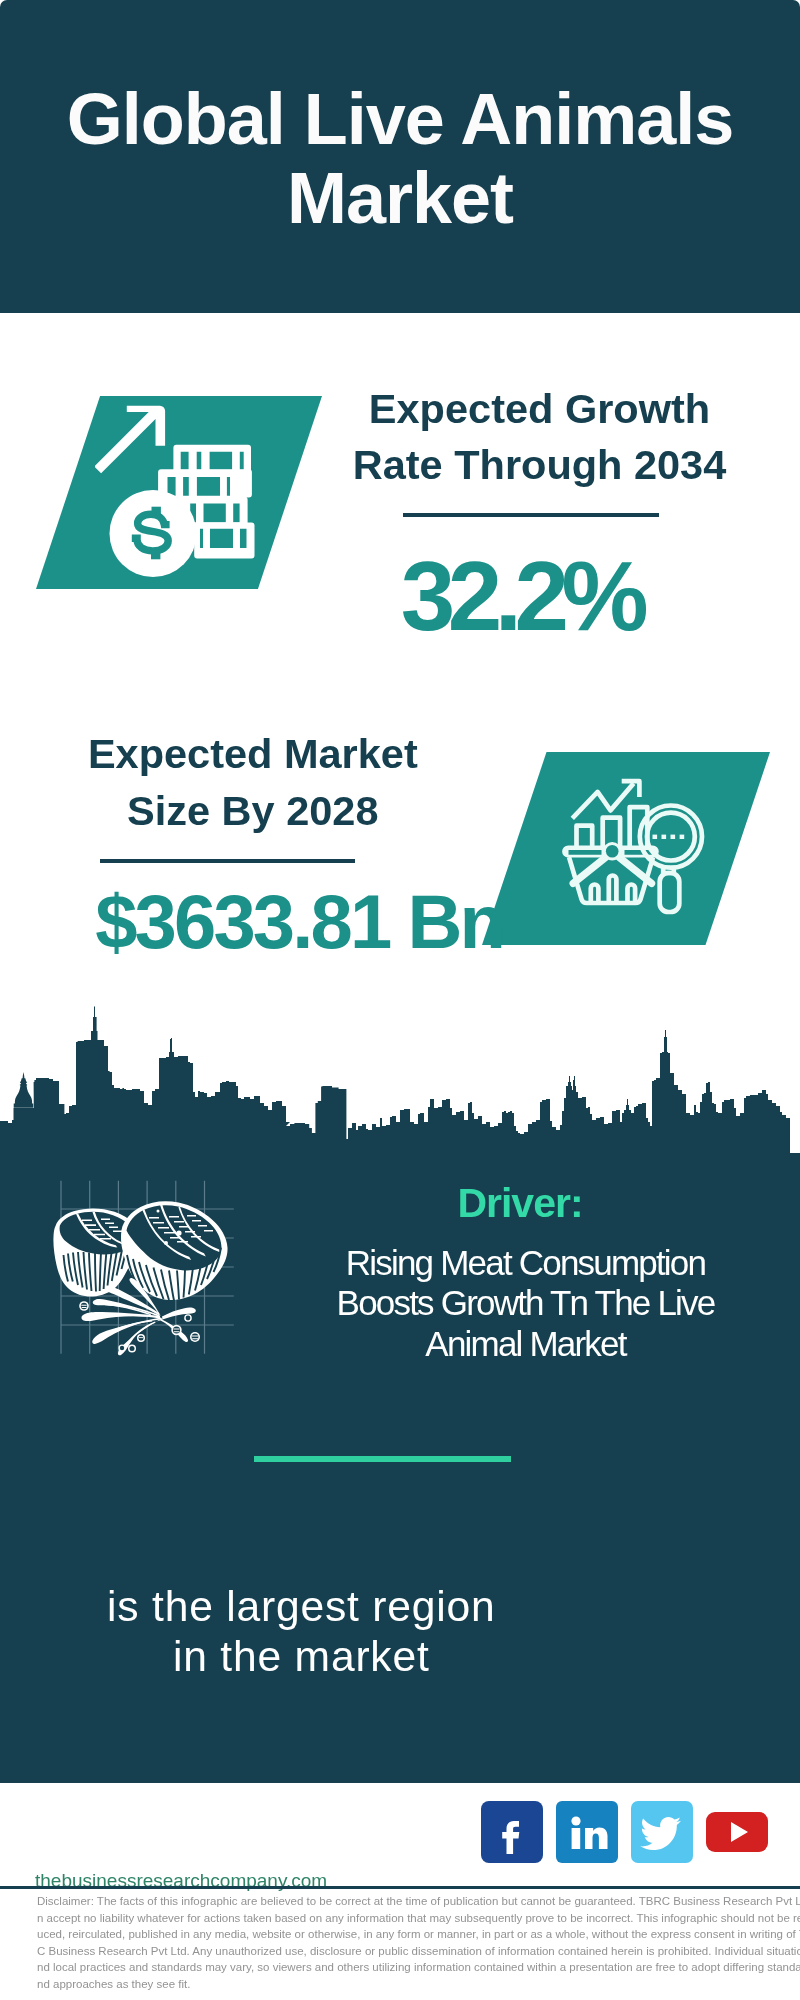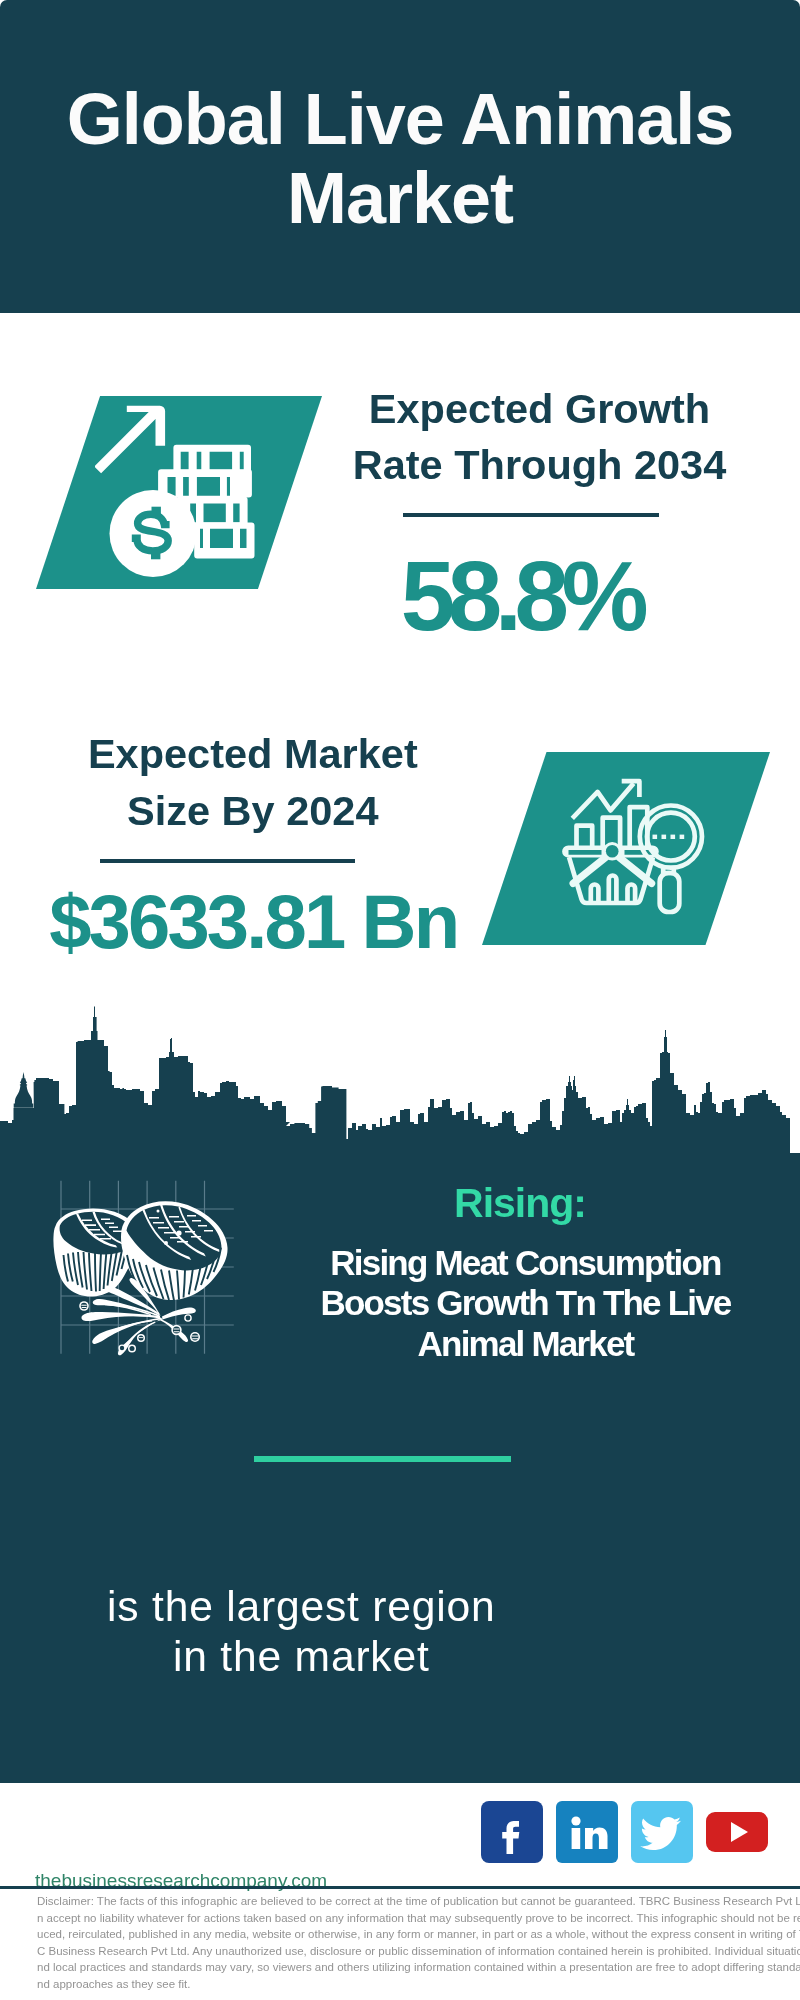--- a/index.html
+++ b/index.html
@@ -56,21 +56,21 @@
     position:absolute; left:80.3px; top:726.4px; width:345px;
     text-align:center; color:#16404F;
     font-size:41.5px; font-weight:bold; line-height:56.3px;
   }
   .stat2-rule {
     position:absolute; left:99.9px; top:858.9px; width:255.5px; height:4px;
     background:#16404F;
   }
   .stat2-value {
     position:absolute; left:3.2px; top:877.9px; width:500px;
-    text-align:center; color:#1C918A;
+    text-align:right; color:#1C918A;
     font-size:76px; font-weight:bold; line-height:88px;
     letter-spacing:-2.85px;
   }
 
   
   .dark-body {
     position:absolute; left:0; top:1153px; width:800px; height:627px;
     background:#16404F;
   }
   .skyline { position:absolute; left:0; top:1005px; width:800px; height:156px; display:block; }
@@ -79,21 +79,21 @@
 
   .driver-label {
     position:absolute; left:295px; top:1182.3px; width:450px;
     text-align:center; color:#33D9A6;
     font-size:41px; font-weight:bold; line-height:42px;
     letter-spacing:-1px;
   }
   .driver-text {
     position:absolute; left:318px; top:1242.7px; width:415px;
     text-align:center; color:#ffffff;
-    font-size:35px; font-weight:bold; line-height:40.5px;
+    font-size:35px; font-weight:normal; line-height:40.5px;
     letter-spacing:-1.8px;
   }
   .mid-rule {
     position:absolute; left:253.9px; top:1456px; width:257.3px; height:6.2px;
     background:#2FCFA0;
   }
   .region-name {
     position:absolute; left:65.3px; top:1539.4px; width:470px;
     text-align:center; color:#33D9A6;
     font-size:42.3px; font-weight:bold; line-height:48px;
@@ -164,21 +164,21 @@
       <circle cx="58" cy="133.5" r="43.5"></circle>
     </g>
     <g fill="none" stroke="#1C918A" stroke-width="7.4" stroke-linecap="butt">
       <path d="M74.6 124.6 h-5.3 c-1.1 -6.3 -6.5 -10.3 -13.4 -10.3 -7.6 0 -13.3 3.9 -13.3 9.2 0 11.4 30.6 4.4 30.6 17.3 0 5.9 -6.5 10.1 -15.4 10.1 -9.3 0 -15.7 -4.6 -15.7 -11.1 v-1.5 h-5.3"></path>
     </g>
     <rect x="56.5" y="106.7" width="9.4" height="9.5" fill="#1C918A"></rect>
     <rect x="56" y="149.3" width="9.4" height="10" fill="#1C918A"></rect>
   </svg>
   <div class="stat1-title">Expected Growth Rate Through 2034</div>
   <div class="stat1-rule"></div>
-  <div class="stat1-value">58.8%</div>
+  <div class="stat1-value">32.2%</div>
 
   <div class="para para-2"></div>
   <svg class="icon-chart" viewBox="0 0 170 172">
     <g fill="none" stroke="#eafaf7" stroke-width="4.7" stroke-linejoin="round" stroke-linecap="butt">
 
       <path d="M21.3 56.3 L46.6 29.9 L59.5 48.4 L82.6 21.4"></path>
       <path d="M70.7 19.2 h17.7 v15.7"></path>
 
       <path d="M25.5 86.5 v-22.8 h15.7 v22.8"></path>
       <path d="M51.7 86.5 v-30.8 h17.4 v30.8"></path>
@@ -208,21 +208,21 @@
     </g>
     <g fill="#eafaf7">
       <rect x="101.5" y="72.6" width="4.6" height="4.4"></rect>
       <rect x="110.5" y="72.6" width="4.6" height="4.4"></rect>
       <rect x="119.5" y="72.6" width="4.6" height="4.4"></rect>
       <rect x="128.6" y="72.6" width="4.6" height="4.4"></rect>
       <circle cx="61.2" cy="89.2" r="9.2"></circle>
     </g>
     <circle cx="61.2" cy="89.2" r="6.3" fill="#1C918A"></circle>
   </svg>
-  <div class="stat2-title">Expected Market Size By 2024</div>
+  <div class="stat2-title">Expected Market Size By 2028</div>
   <div class="stat2-rule"></div>
   <div class="stat2-value">$3633.81 Bn</div>
 
   <div class="dark-body"></div>
   <svg class="skyline" viewBox="0 0 800 156" preserveAspectRatio="none">
     <path fill="#16404F" d="M0,156 L0,116 L8,116 L8,118 L12,118 L12,115 L13.5,115 L13.5,103 L33.8,103 L33.6,77 L34.4,77 L34.4,75 L36,75 L36,73 L49,73 L49,74 L53,74 L53,76 L59,76 L59,100 L59,99 L64.4,99 L64.4,109 L66,109 L66,108 L69,108 L69,101 L72,101 L72,100 L76,100 L76,37 L77.6,37 L77.6,36 L84,36 L84,35 L91,35 L91,26 L93,26 L93,12 L94,12 L94,1.6 L95,1.6 L95,12 L96.6,12 L96.6,26 L97.5,26 L97.5,35 L104,35 L104,41 L108,41 L108,66 L109.6,66 L109.6,67 L112,67 L112,80 L114,80 L114,83 L120,83 L120,84 L122.4,84 L122.4,83 L124,83 L124,84 L126,84 L126,85 L132,85 L132,84 L140,84 L140,86 L144,86 L144,98 L148,98 L148,100 L152,100 L152,86 L155,86 L155,84 L159,84 L159,53 L166,53 L166,52 L169,52 L169,47 L170,47 L170,34 L171,34 L171,33 L172,33 L172,47 L174,47 L174,52 L178,52 L178,51 L188,51 L188,57 L190,57 L190,58 L193,58 L193,87 L195,87 L195,92 L198,92 L198,86 L200,86 L200,87 L204,87 L204,88 L207,88 L207,92 L211,92 L211,91 L215,91 L215,87 L220,87 L220,78 L222,78 L222,77 L226,77 L226,76 L229,76 L229,77 L236,77 L236,81 L238,81 L238,93 L241,93 L241,94 L244,94 L244,92 L250,92 L250,94 L254,94 L254,91 L260,91 L260,98 L264,98 L264,101 L268,101 L268,105 L272,105 L272,97 L276,97 L276,96 L282,96 L282,101 L286,101 L286,117 L290,117 L286,121 L290,121 L290,119 L294.4,119 L294.4,118 L305,118 L305,119 L309.2,119 L309.2,123 L311.9,123 L311.9,128 L315.4,128 L315.4,98 L317.8,98 L317.8,96 L321.1,96 L321.1,81.5 L322.4,81.5 L322.4,81 L332,81 L332,82.5 L338.6,82.5 L338.6,84 L346.4,84 L346.4,134 L348,134 L348,121 L348,123 L352,123 L352,118 L356,118 L356,125 L358,125 L358,121 L362,121 L362,119 L366,119 L366,124 L368,124 L368,125 L372,125 L372,119 L376,119 L376,122 L380,122 L380,113 L382,113 L382,121 L386,121 L386,120 L390,120 L390,112 L392,112 L392,111 L396,111 L396,117 L400,117 L400,105 L404,105 L404,104 L410,104 L410,117 L414,117 L414,119 L418,119 L418,109 L420,109 L420,108 L424,108 L424,117 L428,117 L428,102 L430,102 L430,94 L434,94 L434,103 L438,103 L438,102 L442,102 L442,95 L446,95 L446,94 L450,94 L450,103 L452,103 L452,110 L456,110 L456,107 L460,107 L460,106 L464,106 L464,115 L468,115 L468,98 L470,98 L470,97 L472,97 L472,108 L474,108 L474,114 L478,114 L478,111 L482,111 L482,119 L486,119 L486,117 L490,117 L490,122 L494,122 L494,121 L498,121 L498,118 L502,118 L502,107 L504,107 L504,106 L506,106 L506,108 L508,108 L508,107 L510,107 L510,106 L512,106 L512,108 L514,108 L514,121 L516,121 L516,126 L518,126 L518,128 L520,128 L520,129 L524,129 L524,127 L528,127 L528,119 L532,119 L532,117 L536,117 L536,115 L540,115 L540,97 L542,97 L542,95 L546,95 L546,94 L550,94 L550,116 L552,116 L552,122 L556,122 L556,125 L560,125 L560,120 L562,120 L562,106 L564,106 L564,93 L566,93 L566,81 L568,81 L568,77 L569,77 L569,71 L570,71 L570,77 L571,77 L571,81 L572,81 L572,85 L573,85 L573,75 L574,75 L574,71 L575,71 L575,81 L576,81 L576,87 L578,87 L578,93 L582,93 L582,92 L586,92 L586,103 L588,103 L588,102 L590,102 L590,109 L592,109 L592,115 L596,115 L596,113 L600,113 L600,112 L604,112 L604,119 L608,119 L608,118 L612,118 L612,106 L616,106 L616,105 L620,105 L620,117 L622,117 L622,108 L624,108 L624,105 L626,105 L626,100 L627,100 L627,94 L628,94 L628,100 L629,100 L629,105 L631,105 L631,108 L634,108 L634,102 L636,102 L636,101 L638,101 L638,99 L642,99 L642,98 L646,98 L646,113 L648,113 L648,117 L650,117 L650,121 L652,121 L652,76 L654,76 L654,75 L656,75 L656,73 L660,73 L660,48 L662,48 L662,47 L664,47 L664,32 L665,32 L665,25 L666,25 L666,32 L667,32 L667,47 L668,47 L668,48 L670,48 L670,68 L674,68 L674,80 L678,80 L678,85 L682,85 L682,89 L686,89 L686,108 L690,108 L690,110 L694,110 L694,100 L696,100 L696,107 L698,107 L698,108 L700,108 L700,97 L702,97 L702,89 L704,89 L704,88 L706,88 L706,78 L708,78 L708,77 L710,77 L710,87 L712,87 L712,98 L714,98 L714,99 L716,99 L716,107 L718,107 L718,108 L722,108 L722,97 L724,97 L724,95 L730,95 L730,94 L734,94 L734,103 L736,103 L736,111 L740,111 L740,108 L744,108 L744,93 L746,93 L746,91 L750,91 L750,90 L758,90 L758,88 L762,88 L762,85 L766,85 L766,89 L768,89 L768,95 L772,95 L772,98 L776,98 L776,101 L780,101 L780,107 L782,107 L782,110 L786,110 L786,113 L790,113 L790,148 L800,148 L800,156 Z"></path>
     <path fill="#16404F" d="M13.7,102.7 L13.7,98.5 L14.9,98.5 C14.7,95.2 15.4,92.5 16.9,90.5 C18.6,88.2 19.9,85.2 20.3,81.6 L20.5,80.4 L19.9,80.4 L19.9,79.3 L20.9,79.3 L20.9,78.3 L19.8,77.3 L20.9,76.2 L21.7,73.3 L22.6,73.3 L22.8,70.8 L23.5,67.0 L24.2,70.8 L24.4,73.3 L25.3,73.3 L26.1,76.2 L27.2,77.3 L26.1,78.3 L26.1,79.3 L27.1,79.3 L27.1,80.4 L26.5,80.4 L26.7,81.6 C27.1,85.2 28.4,88.2 30.1,90.5 C31.6,92.5 32.3,95.2 32.1,98.5 L33.3,98.5 L33.3,102.7 Z"></path>
   </svg>
 
   <svg class="icon-meat" viewBox="0 0 200 182">
@@ -365,21 +365,21 @@
       <circle cx="84" cy="173" r="2.2"></circle>
       <circle cx="94" cy="173.5" r="2.5"></circle>
     </g>
     <g fill="#ffffff">
       <path d="M43.3 129.8 h5.4 v0.9 h-5.4 z M43.6 132 h5 v0.9 h-5 z"></path>
       <path d="M135.4 153.5 h6.2 v1 h-6.2 z M135.8 156.2 h5.6 v1 h-5.6 z"></path>
       <path d="M153.8 160.5 h6.4 v1 h-6.4 z M154.2 163.3 h5.8 v1 h-5.8 z"></path>
       <path d="M100.8 162.2 h4.4 v0.9 h-4.4 z"></path>
     </g>
   </svg>
-  <div class="driver-label">Rising:</div>
+  <div class="driver-label">Driver:</div>
   <div class="driver-text">Rising Meat Consumption Boosts Growth Tn The Live Animal Market</div>
   <div class="mid-rule"></div>
 
   <div class="region-text">is the largest region in the market</div>
   <svg class="icon-map" viewBox="0 0 190 170"></svg>
 
   <div class="footer-sep"></div>
   <div class="src-line2">thebusinessresearchcompany.com</div>
 
   <svg class="social soc-fb" viewBox="0 0 62 62">

